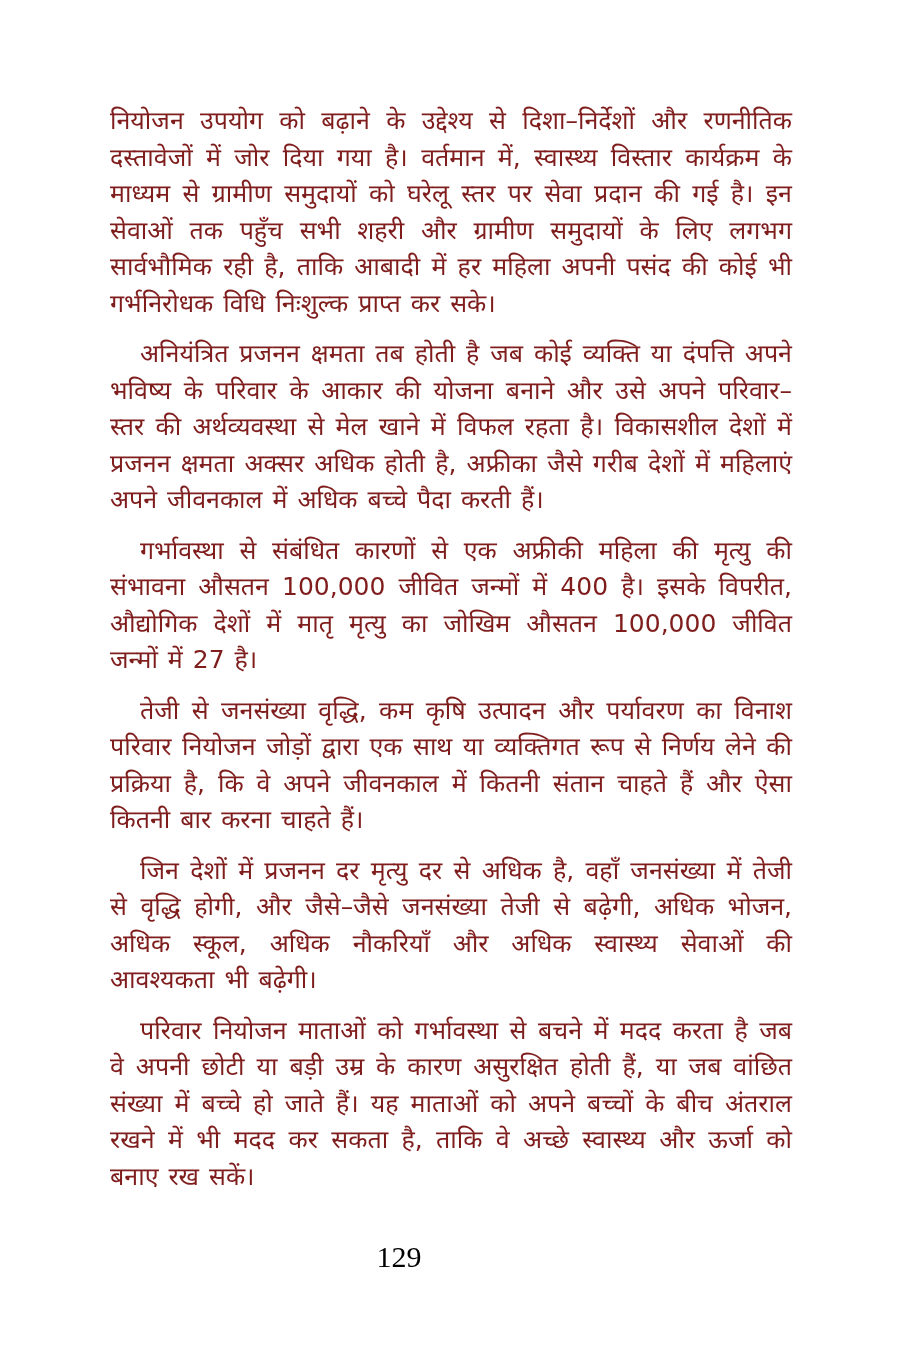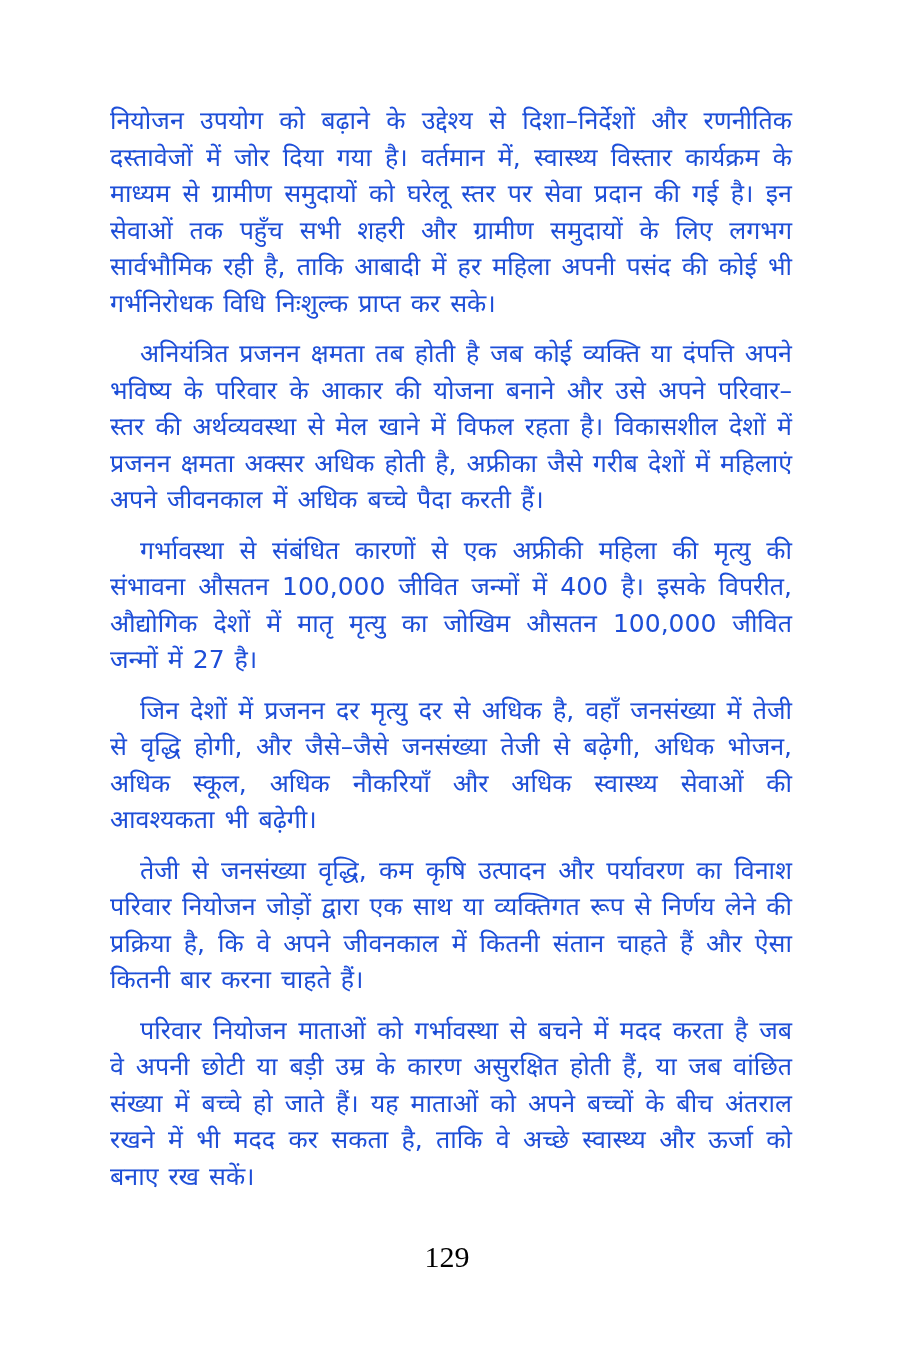--- a/index.html
+++ b/index.html
@@ -16,21 +16,21 @@
     height: 1350px;
     background: #ffffff;
     overflow: hidden;
   }
 
   .text-block {
     position: absolute;
     left: 110px;
     top: 103px;
     width: 682px;
-    color: #1d4ed8;
+    color: #7f1d1d;
     font-family: "DejaVu Sans", sans-serif;
     font-size: 25px;
     line-height: 36.5px;
     text-align: justify;
     word-spacing: 2px;
   }
 
   .text-block p {
     margin: 0 0 14px 0;
     text-indent: 30px;
@@ -43,32 +43,31 @@
   .page-number {
     position: absolute;
     top: 1240px;
     left: 0;
     width: 798px;
     text-align: center;
     color: #000000;
     font-family: "Liberation Serif", "DejaVu Serif", serif;
     font-size: 30px;
     line-height: 34px;
-    margin-left: 48px;
   }
 </style>
 </head>
 <body>
 
 <div class="page">
 
   <div class="text-block">
     <p class="no-indent">नियोजन उपयोग को बढ़ाने के उद्देश्य से दिशा–निर्देशों और रणनीतिक दस्तावेजों में जोर दिया गया है। वर्तमान में, स्वास्थ्य विस्तार कार्यक्रम के माध्यम से ग्रामीण समुदायों को घरेलू स्तर पर सेवा प्रदान की गई है। इन सेवाओं तक पहुँच सभी शहरी और ग्रामीण समुदायों के लिए लगभग सार्वभौमिक रही है, ताकि आबादी में हर महिला अपनी पसंद की कोई भी गर्भनिरोधक विधि निःशुल्क प्राप्त कर सके।</p>
     <p>अनियंत्रित प्रजनन क्षमता तब होती है जब कोई व्यक्ति या दंपत्ति अपने भविष्य के परिवार के आकार की योजना बनाने और उसे अपने परिवार–स्तर की अर्थव्यवस्था से मेल खाने में विफल रहता है। विकासशील देशों में प्रजनन क्षमता अक्सर अधिक होती है, अफ्रीका जैसे गरीब देशों में महिलाएं अपने जीवनकाल में अधिक बच्चे पैदा करती हैं।</p>
     <p>गर्भावस्था से संबंधित कारणों से एक अफ्रीकी महिला की मृत्यु की संभावना औसतन 100,000 जीवित जन्मों में 400 है। इसके विपरीत, औद्योगिक देशों में मातृ मृत्यु का जोखिम औसतन 100,000 जीवित जन्मों में 27 है।</p>
+    <p>तेजी से जनसंख्या वृद्धि, कम कृषि उत्पादन और पर्यावरण का विनाश परिवार नियोजन जोड़ों द्वारा एक साथ या व्यक्तिगत रूप से निर्णय लेने की प्रक्रिया है, कि वे अपने जीवनकाल में कितनी संतान चाहते हैं और ऐसा कितनी बार करना चाहते हैं।</p>
     <p>जिन देशों में प्रजनन दर मृत्यु दर से अधिक है, वहाँ जनसंख्या में तेजी से वृद्धि होगी, और जैसे–जैसे जनसंख्या तेजी से बढ़ेगी, अधिक भोजन, अधिक स्कूल, अधिक नौकरियाँ और अधिक स्वास्थ्य सेवाओं की आवश्यकता भी बढ़ेगी।</p>
-    <p>तेजी से जनसंख्या वृद्धि, कम कृषि उत्पादन और पर्यावरण का विनाश परिवार नियोजन जोड़ों द्वारा एक साथ या व्यक्तिगत रूप से निर्णय लेने की प्रक्रिया है, कि वे अपने जीवनकाल में कितनी संतान चाहते हैं और ऐसा कितनी बार करना चाहते हैं।</p>
     <p>परिवार नियोजन माताओं को गर्भावस्था से बचने में मदद करता है जब वे अपनी छोटी या बड़ी उम्र के कारण असुरक्षित होती हैं, या जब वांछित संख्या में बच्चे हो जाते हैं। यह माताओं को अपने बच्चों के बीच अंतराल रखने में भी मदद कर सकता है, ताकि वे अच्छे स्वास्थ्य और ऊर्जा को बनाए रख सकें।</p>
   </div>
 
   <div class="page-number">129</div>
 
 </div>
 
 </body></html>

